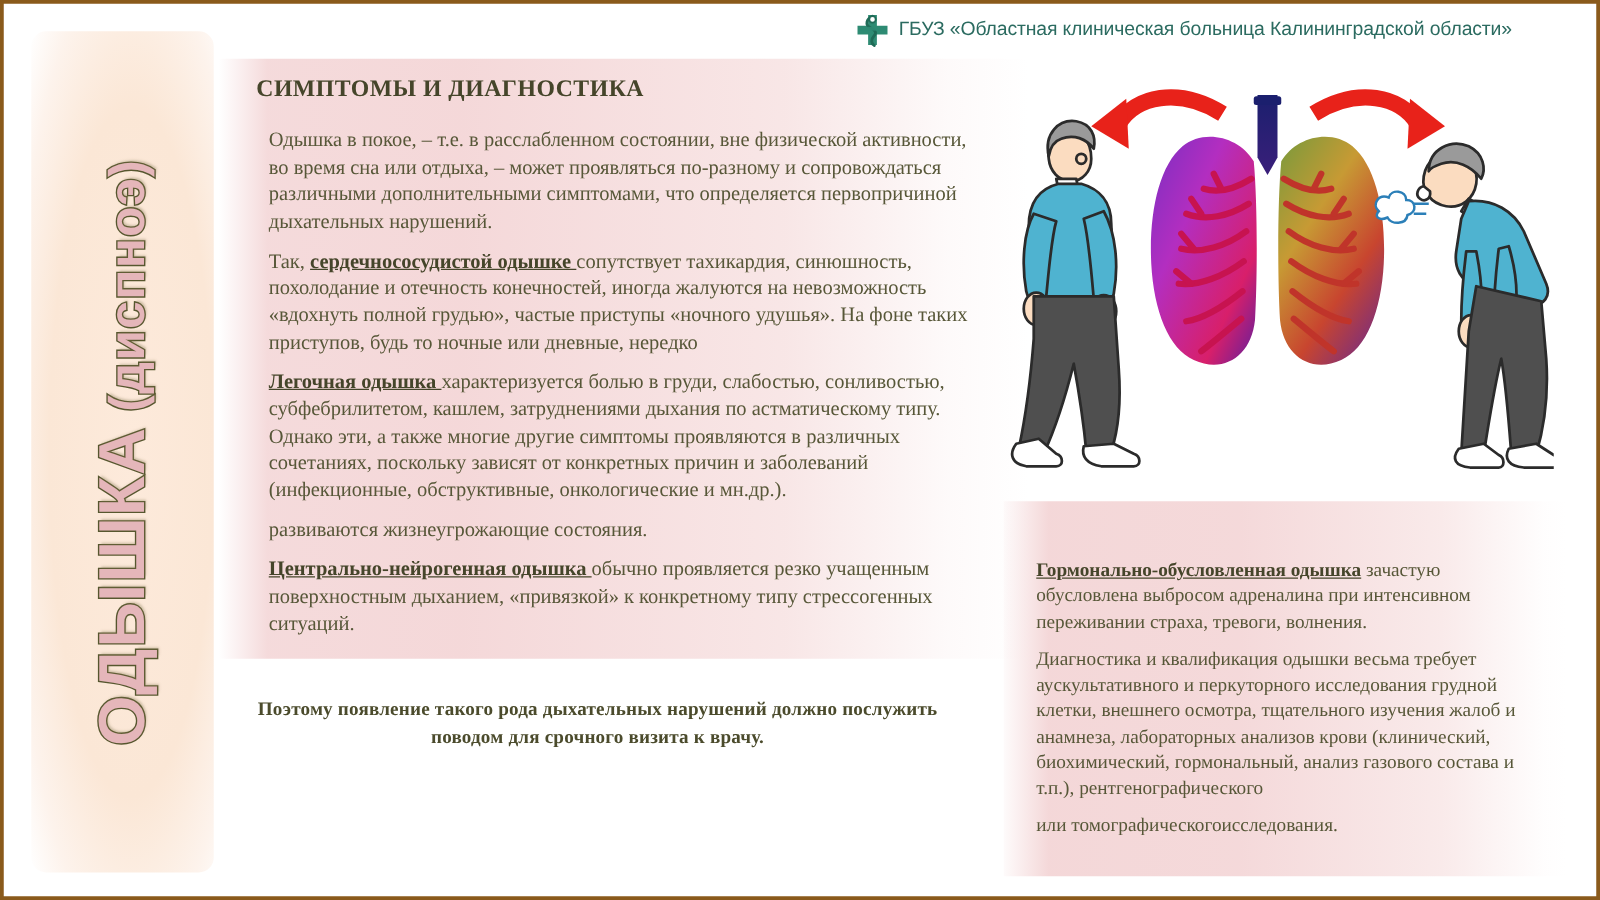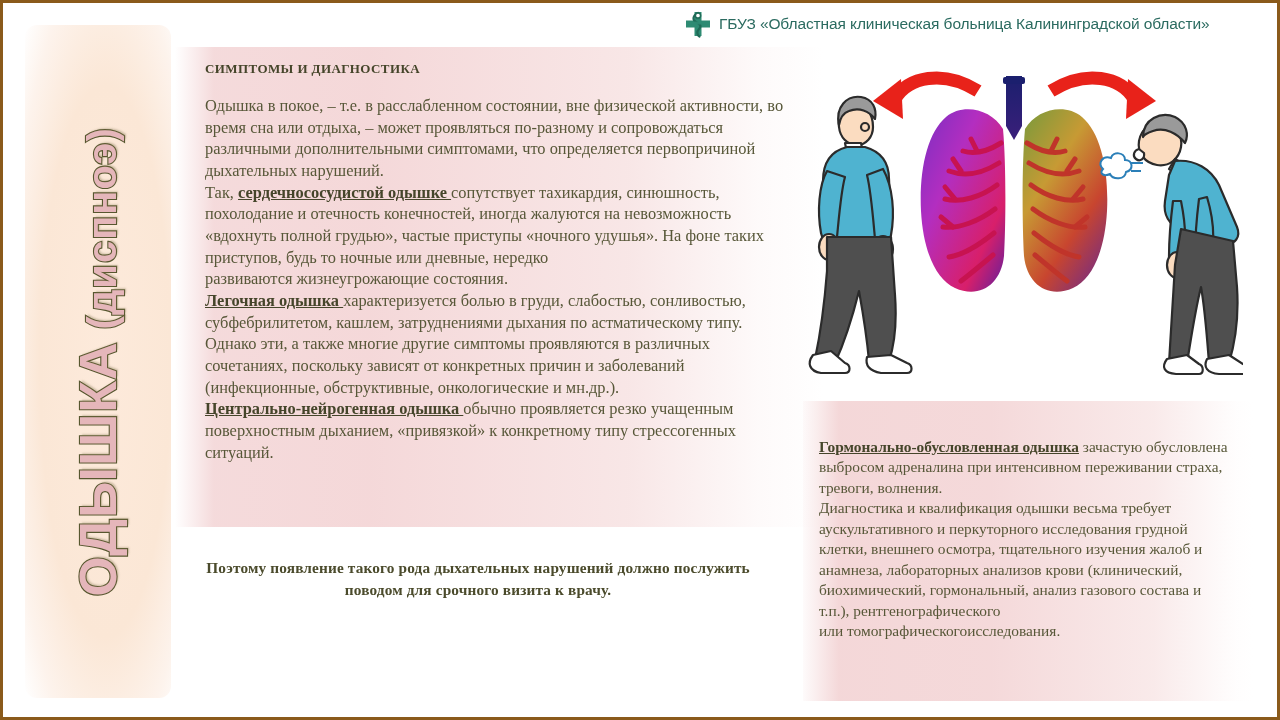--- a/index.html
+++ b/index.html
@@ -85,30 +85,30 @@
         rgba(244,214,215,0.95) 30%,
         rgba(246,222,222,0.75) 70%,
         rgba(250,238,238,0.30) 90%,
         rgba(255,255,255,0) 100%);
     padding: 14px 34px 8px 30px;
     box-sizing: border-box;
   }
   #section-heading {
     font-family: "Liberation Serif", "DejaVu Serif", serif;
     font-weight: bold;
-    font-size: 13px;
+    font-size: 19px;
     color: #45452a;
     letter-spacing: 0.4px;
     margin: 0 0 18px 0;
   }
   .body-text {
     font-size: 16.4px;
     line-height: 1.32;
     color: #575738;
-    margin: 0;
+    margin: 10px;
   }
   .u-bold {
     font-weight: bold;
     text-decoration: underline;
     color: #45452a;
   }
 
   
   #emphasis-block {
     position: absolute;
@@ -182,23 +182,23 @@
     </div>
   </div>
 
   <div id="main-panel">
     <div id="section-heading">СИМПТОМЫ И ДИАГНОСТИКА</div>
 
     <p class="body-text"><span>Одышка в покое, – т.е. в расслабленном состоянии, вне физической активности, во время сна или отдыха, – может проявляться по-разному и сопровождаться различными дополнительными симптомами, что определяется первопричиной дыхательных нарушений.</span></p>
 
     <p class="body-text"><span>Так, </span><span class="u-bold">сердечнососудистой одышке </span><span>сопутствует тахикардия, синюшность, похолодание и отечность конечностей, иногда жалуются на невозможность «вдохнуть полной грудью», частые приступы «ночного удушья». На фоне таких приступов, будь то ночные или дневные, нередко</span></p>
 
+    <p class="body-text"><span class="u-bold">Легочная одышка </span><span>характеризуется болью в груди, слабостью, сонливостью, субфебрилитетом, кашлем, затруднениями дыхания по астматическому типу. Однако эти, а также многие другие симптомы проявляются в различных сочетаниях, поскольку зависят от конкретных причин и заболеваний (инфекционные, обструктивные, онкологические и мн.др.).</span></p>
+
     <p class="body-text"><span>развиваются жизнеугрожающие состояния.</span></p>
-
-    <p class="body-text"><span class="u-bold">Легочная одышка </span><span>характеризуется болью в груди, слабостью, сонливостью, субфебрилитетом, кашлем, затруднениями дыхания по астматическому типу. Однако эти, а также многие другие симптомы проявляются в различных сочетаниях, поскольку зависят от конкретных причин и заболеваний (инфекционные, обструктивные, онкологические и мн.др.).</span></p>
 
     <p class="body-text"><span class="u-bold"> Центрально-нейрогенная одышка </span><span>обычно проявляется резко учащенным поверхностным дыханием, «привязкой» к конкретному типу стрессогенных ситуаций.</span></p>
   </div>
 
   <div id="emphasis-block">
     <div class="para2">Поэтому появление такого рода дыхательных нарушений должно послужить поводом для срочного визита к врачу.</div>
   </div>
 
   <div id="right-panel">
     <p class="body-text"><span class="u-bold">Гормонально-обусловленная одышка</span><span> зачастую обусловлена выбросом адреналина при интенсивном переживании страха, тревоги, волнения.</span></p>

